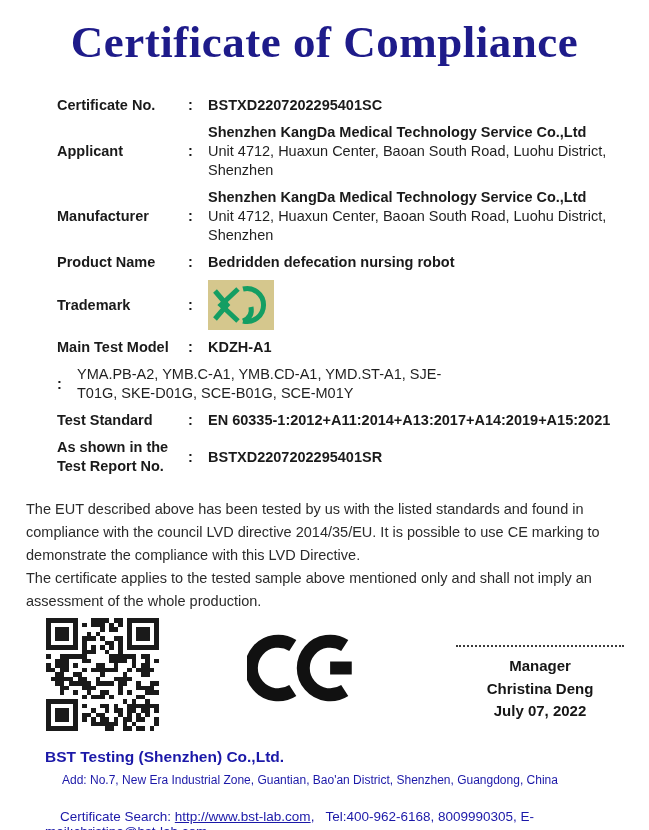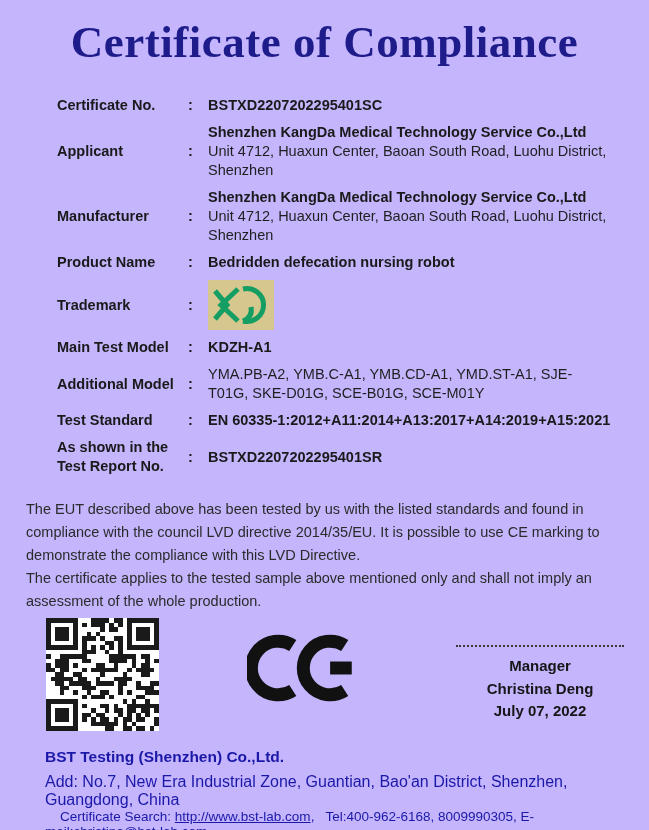--- a/index.html
+++ b/index.html
@@ -1,19 +1,19 @@
 <!DOCTYPE html>
 <html style="--navy: #1e1b8a; --blue: #1b18a8; --text: #1f1f1f;"><head>
 <meta charset="utf-8">
 <style>
   html,body{margin:0;padding:0;background:#888;}
   .page{
     position:relative;
     width:649px;height:830px;
-    background:#c4b5fd;
+    background:#ffffff;
     margin:0 auto;
     font-family:"Liberation Sans", sans-serif;
     color:var(--text,#1f1f1f);
     overflow:hidden;
   }
   .title{
     padding-top:16px;
     text-align:center;
     font-family:"Liberation Serif", serif;
     font-weight:bold;
@@ -74,22 +74,22 @@
     border-top:2px dotted #3a3a3a;
     width:168px; margin:0 auto 8px auto; height:0;
   }
   .sign div{ line-height:22.5px; }
   .footer-company{
     position:absolute; left:45px; top:748px;
     font-size:15.5px; font-weight:bold;
     color:var(--blue,#1b18a8);
   }
   .footer-address{
-    position:absolute; left:45px; top:773px;
-    font-size:16px;
+    position:absolute; left:62px; top:773px;
+    font-size:12px;
     color:var(--blue,#1b18a8);
   }
   .footer-search{
     position:absolute; left:45px; top:794px;
     font-size:13.5px;
     color:var(--blue,#1b18a8);
     white-space:pre-wrap;
   }
   .footer-search a{
     color:var(--blue,#1b18a8);
@@ -154,21 +154,20 @@
       </div>
     </div>
 
     <div class="frow">
       <div class="flabel">Main Test Model</div>
       <div class="fcolon">:</div>
       <div class="fvalue bold">KDZH-A1</div>
     </div>
 
     <div class="frow">
-      <div class="flabel">Additional Model</div>
       <div class="fcolon">:</div>
       <div class="fvalue narrow">YMA.PB-A2, YMB.C-A1, YMB.CD-A1, YMD.ST-A1, SJE-T01G, SKE-D01G, SCE-B01G, SCE-M01Y</div>
     </div>
 
     <div class="frow">
       <div class="flabel">Test Standard</div>
       <div class="fcolon">:</div>
       <div class="fvalue bold">EN 60335-1:2012+A11:2014+A13:2017+A14:2019+A15:2021</div>
     </div>
 

